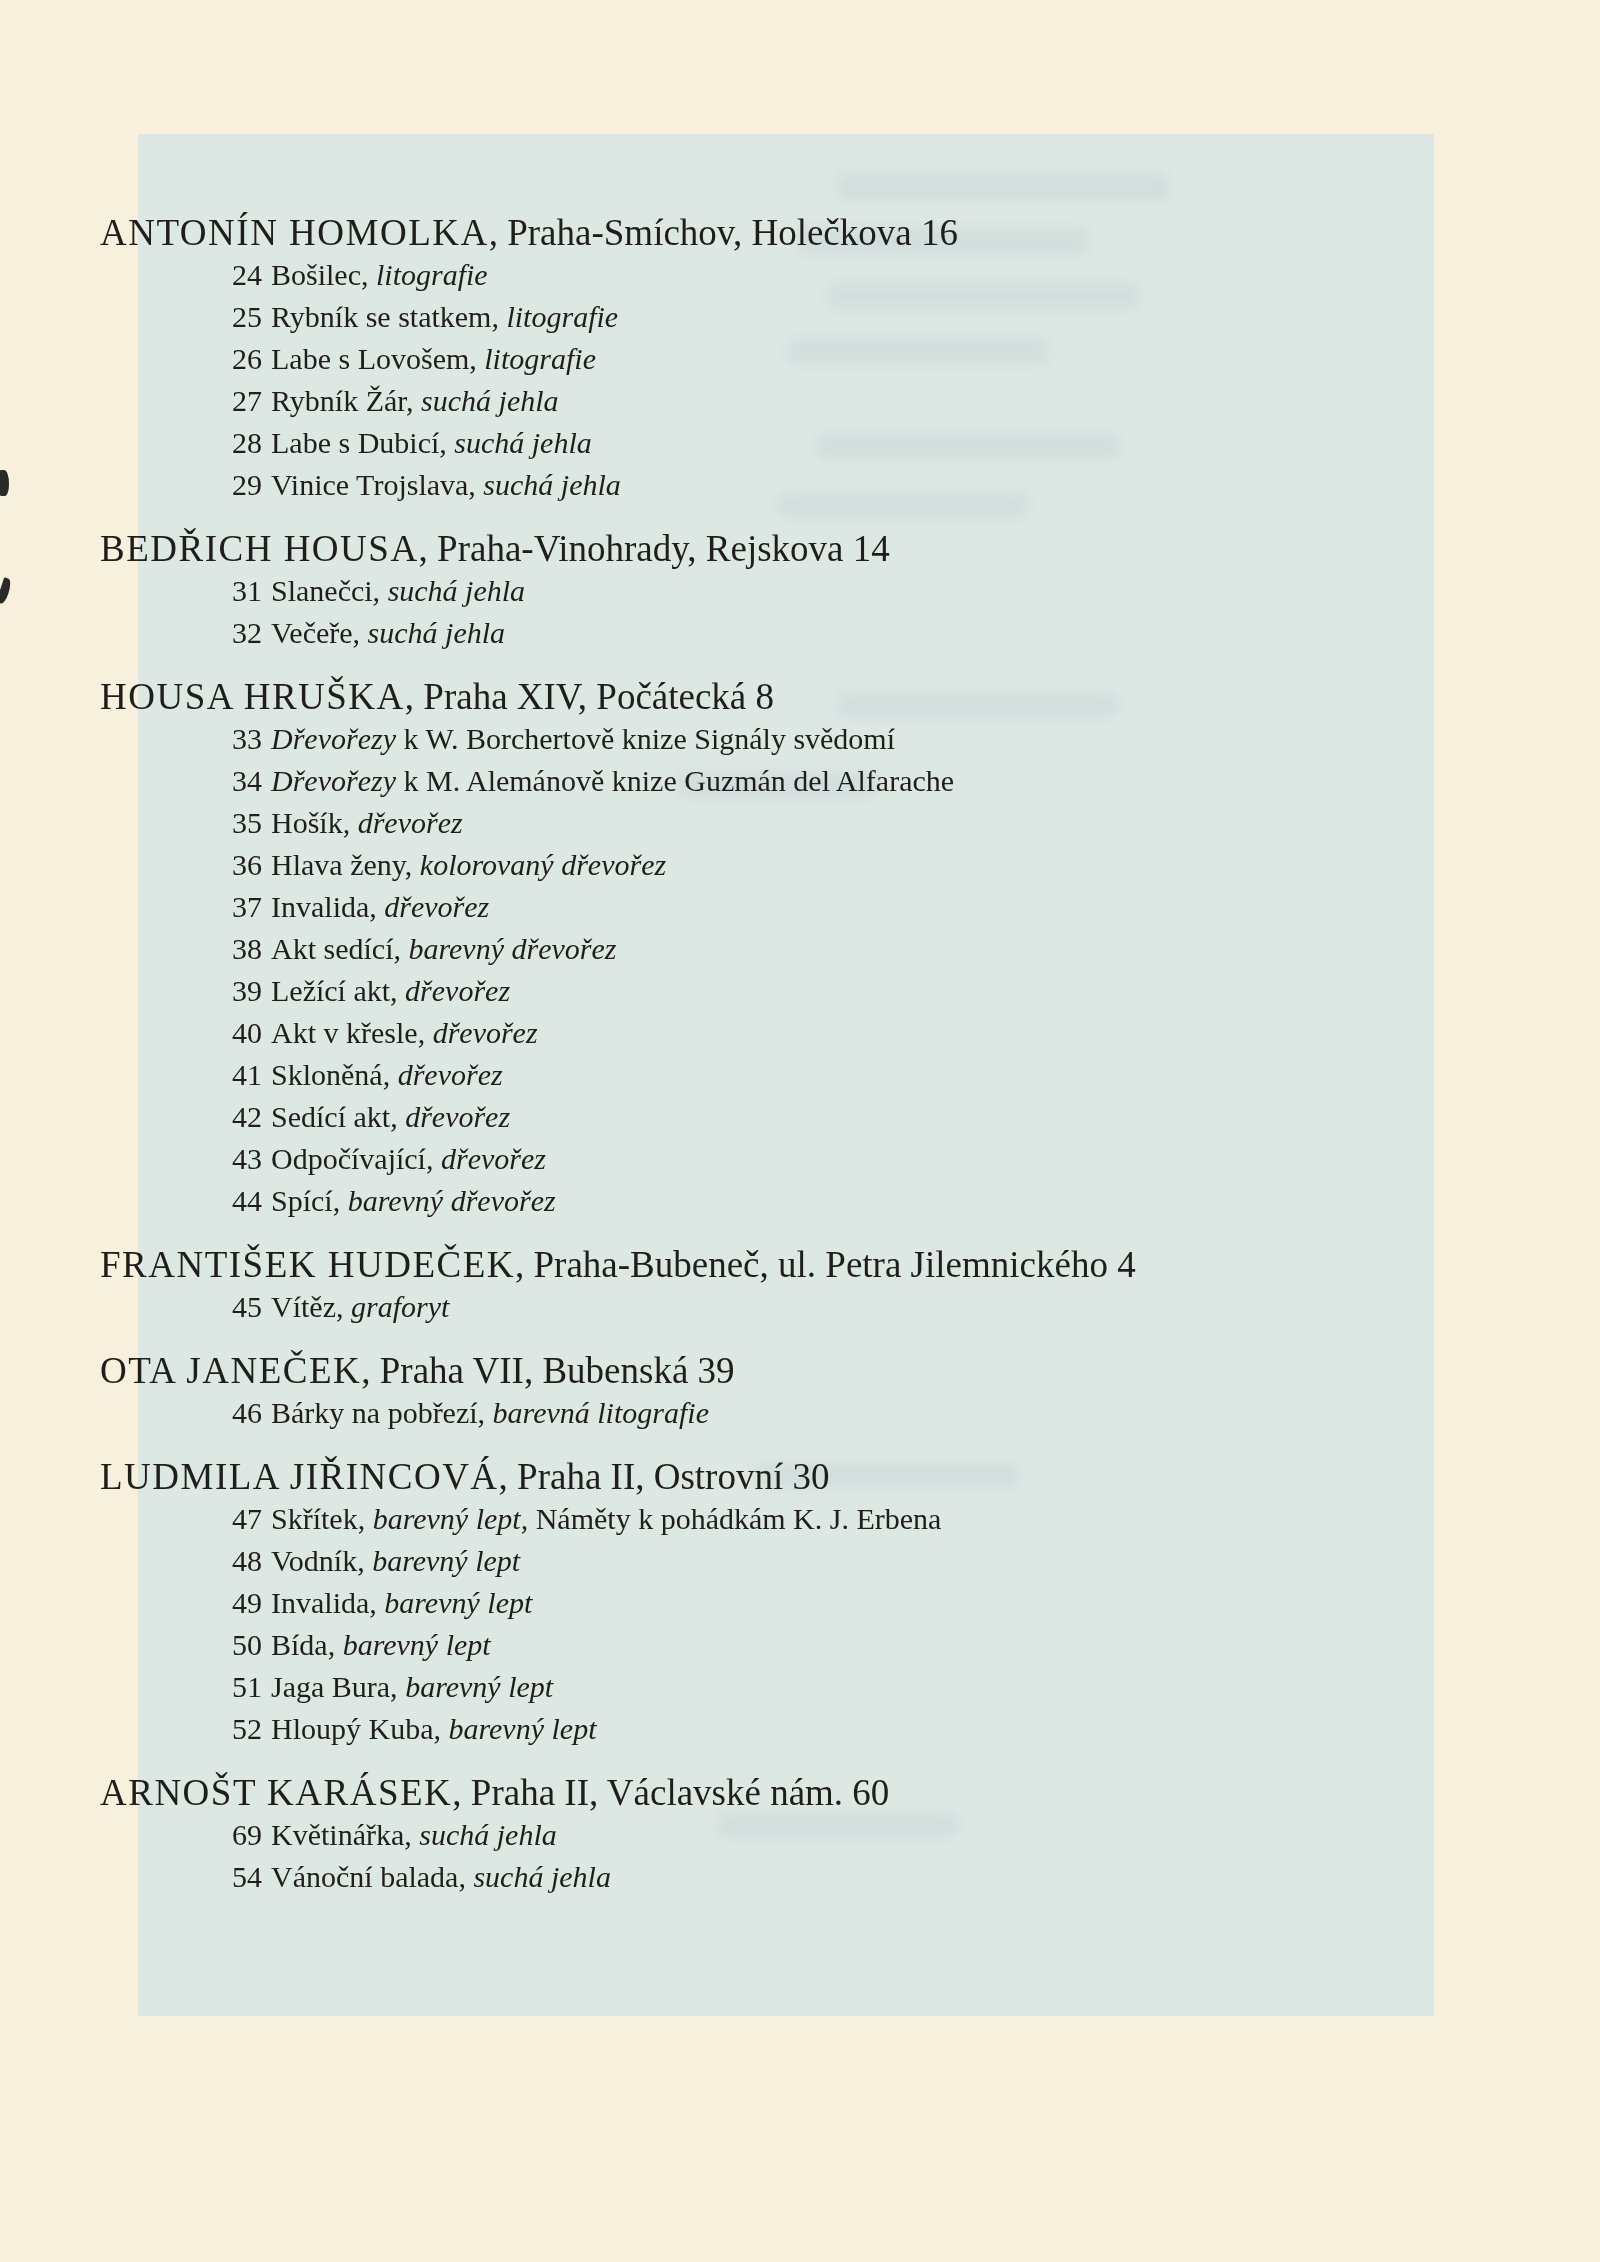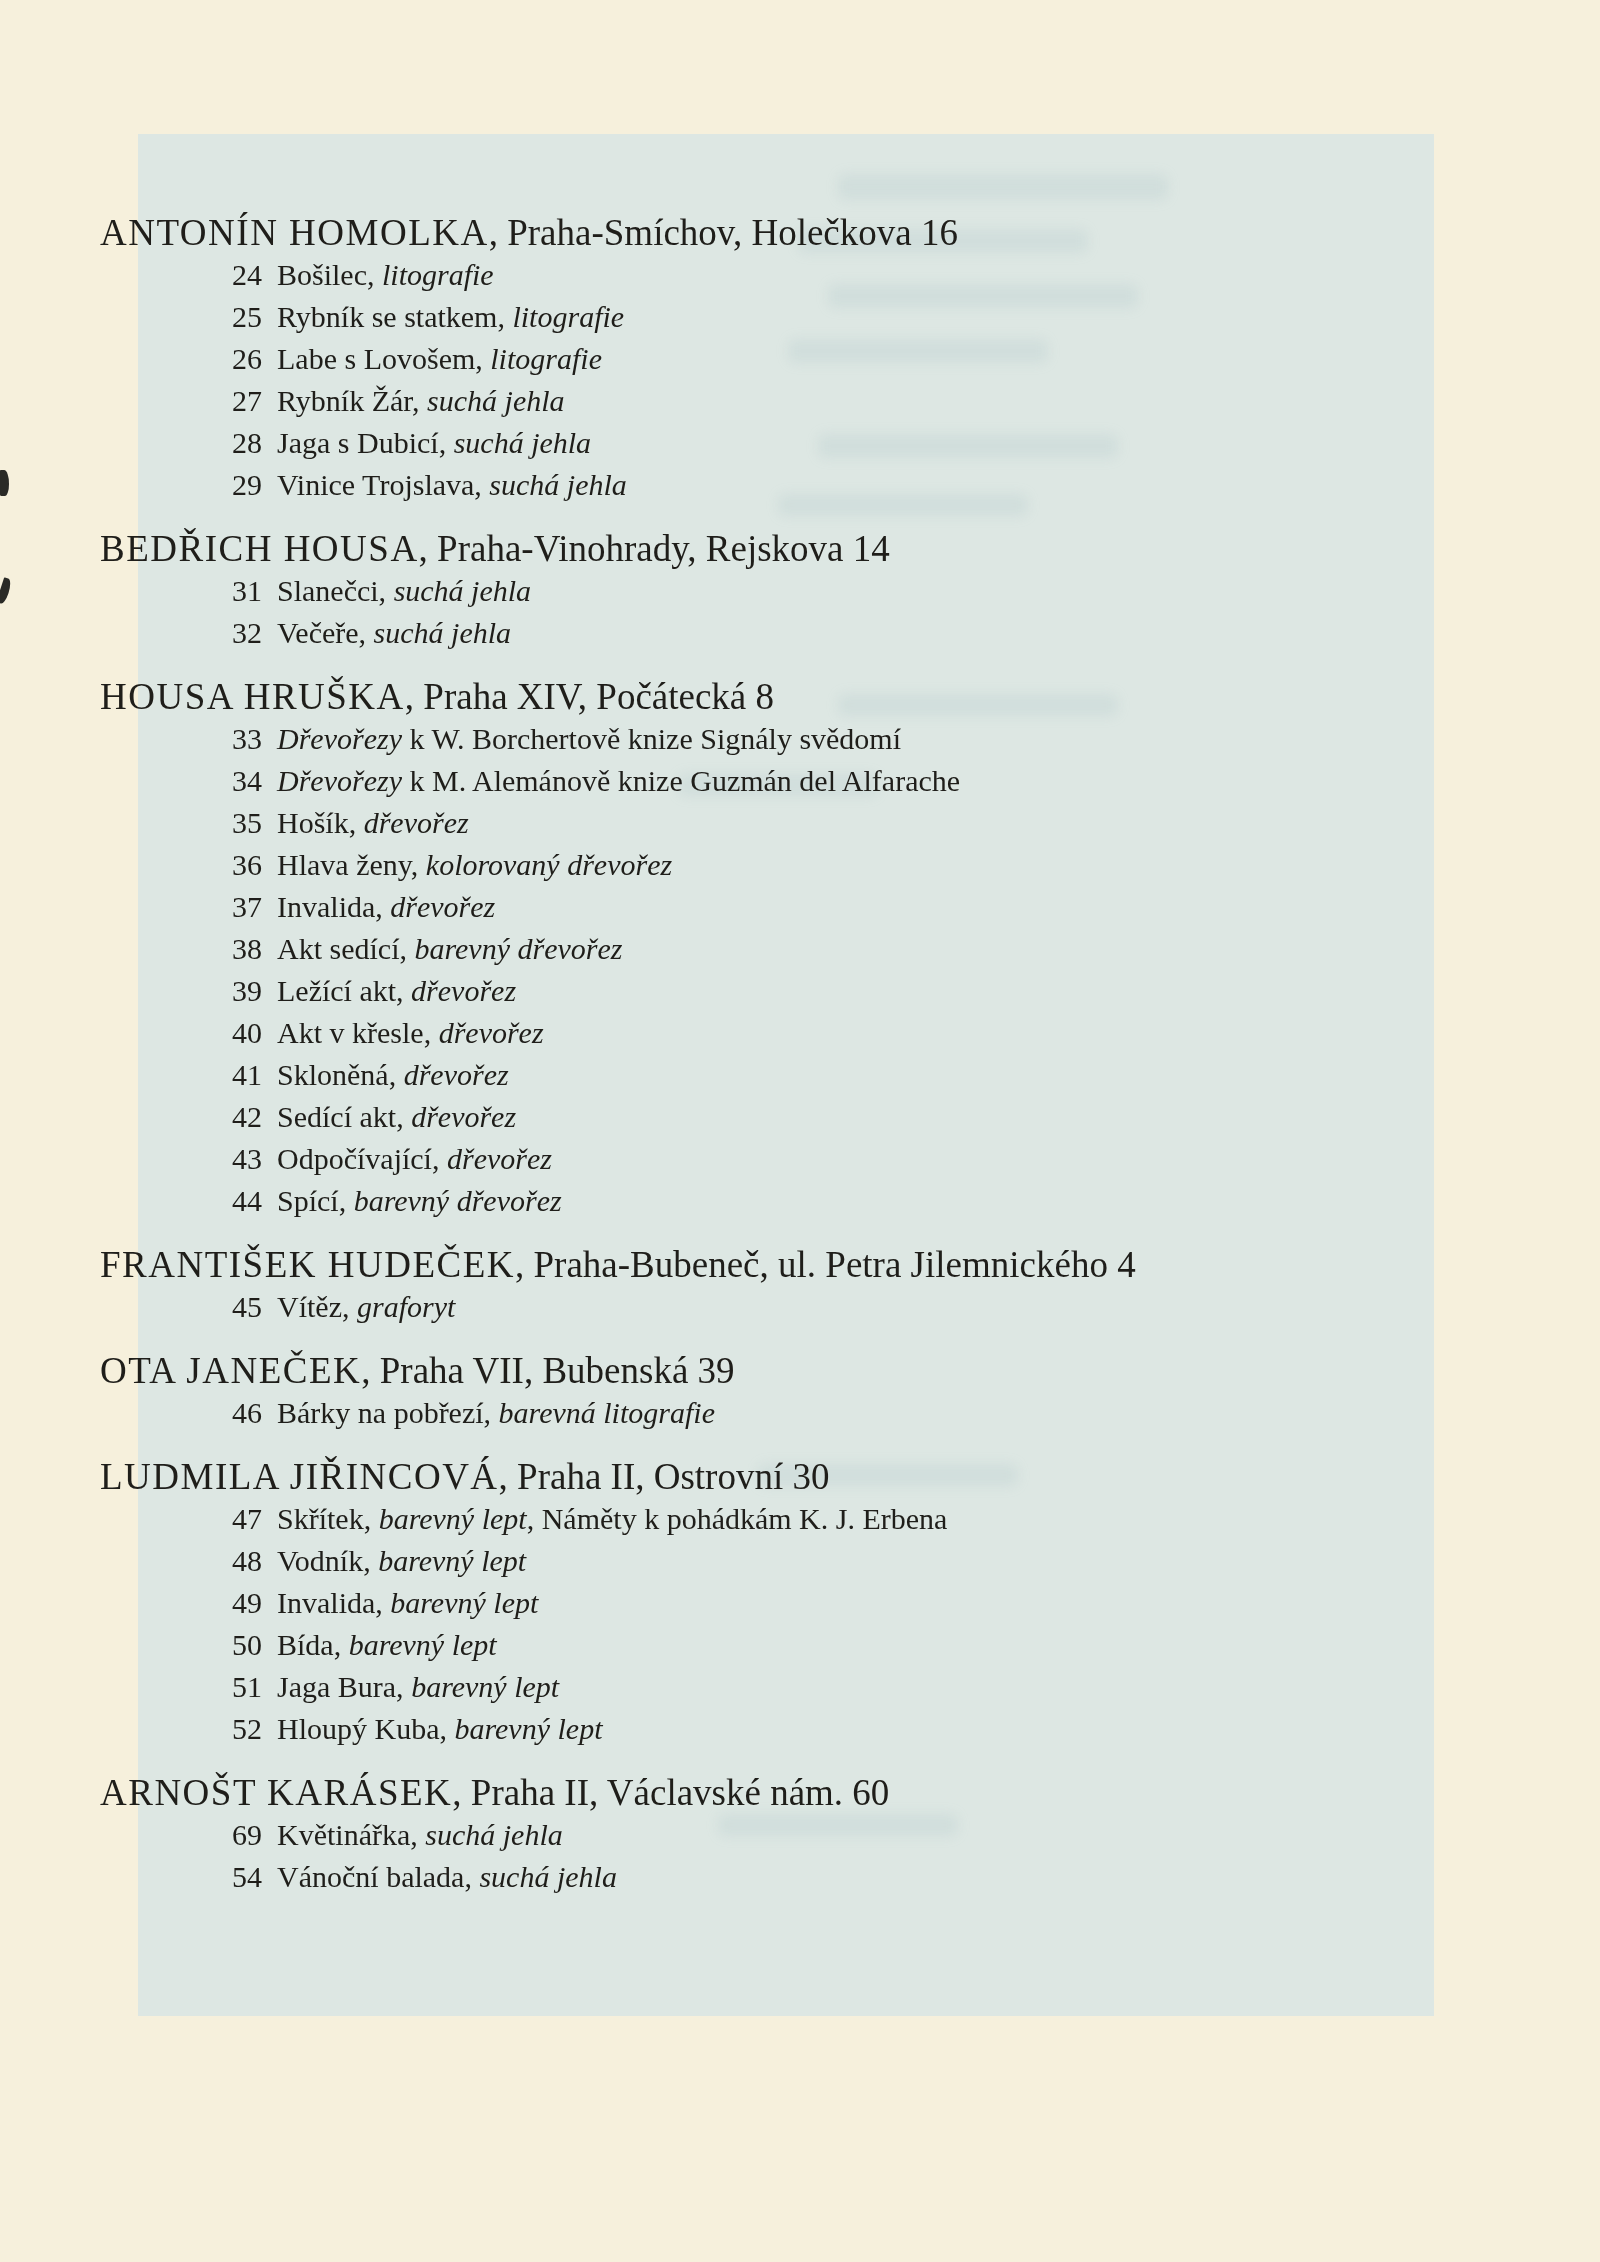--- a/index.html
+++ b/index.html
@@ -32,21 +32,21 @@
     height:42px;line-height:42px;font-size:37px;white-space:nowrap;
   }
   .artist{letter-spacing:1.5px;}
   .item-row{
     display:flex;height:42px;line-height:42px;font-size:30px;white-space:nowrap;
   }
   .item-no{
     width:162px;text-align:right;flex:0 0 auto;
   }
   .item-title{
-    margin-left:15px;flex:0 0 auto;
+    margin-left:9px;flex:0 0 auto;
   }
   .seg-italic{font-style:italic;}
 </style>
 </head>
 <body>
 
 <div class="showthrough">
   <div class="ghost" style="left:700px;top:40px;width:330px;height:26px;"></div>
   <div class="ghost" style="left:660px;top:95px;width:290px;height:24px;"></div>
   <div class="ghost" style="left:690px;top:150px;width:310px;height:24px;"></div>
@@ -76,21 +76,21 @@
       <div class="item-row">
         <span class="item-no">26</span>
         <span class="item-title"><span class="seg-roman" style="white-space: pre;">Labe s Lovošem, </span><span class="seg-italic" style="white-space: pre;">litografie</span></span>
       </div>
       <div class="item-row">
         <span class="item-no">27</span>
         <span class="item-title"><span class="seg-roman" style="white-space: pre;">Rybník Žár, </span><span class="seg-italic" style="white-space: pre;">suchá jehla</span></span>
       </div>
       <div class="item-row">
         <span class="item-no">28</span>
-        <span class="item-title"><span class="seg-roman" style="white-space: pre;">Jaga s Dubicí, </span><span class="seg-italic" style="white-space: pre;">suchá jehla</span></span>
+        <span class="item-title"><span class="seg-roman" style="white-space: pre;">Labe s Dubicí, </span><span class="seg-italic" style="white-space: pre;">suchá jehla</span></span>
       </div>
       <div class="item-row">
         <span class="item-no">29</span>
         <span class="item-title"><span class="seg-roman" style="white-space: pre;">Vinice Trojslava, </span><span class="seg-italic" style="white-space: pre;">suchá jehla</span></span>
       </div>
     </div>
     <div class="section">
       <div class="heading"><span class="artist">BEDŘICH HOUSA</span><span style="white-space: pre;">, </span><span>Praha-Vinohrady, Rejskova 14</span></div>
       <div class="item-row">
         <span class="item-no">31</span>

